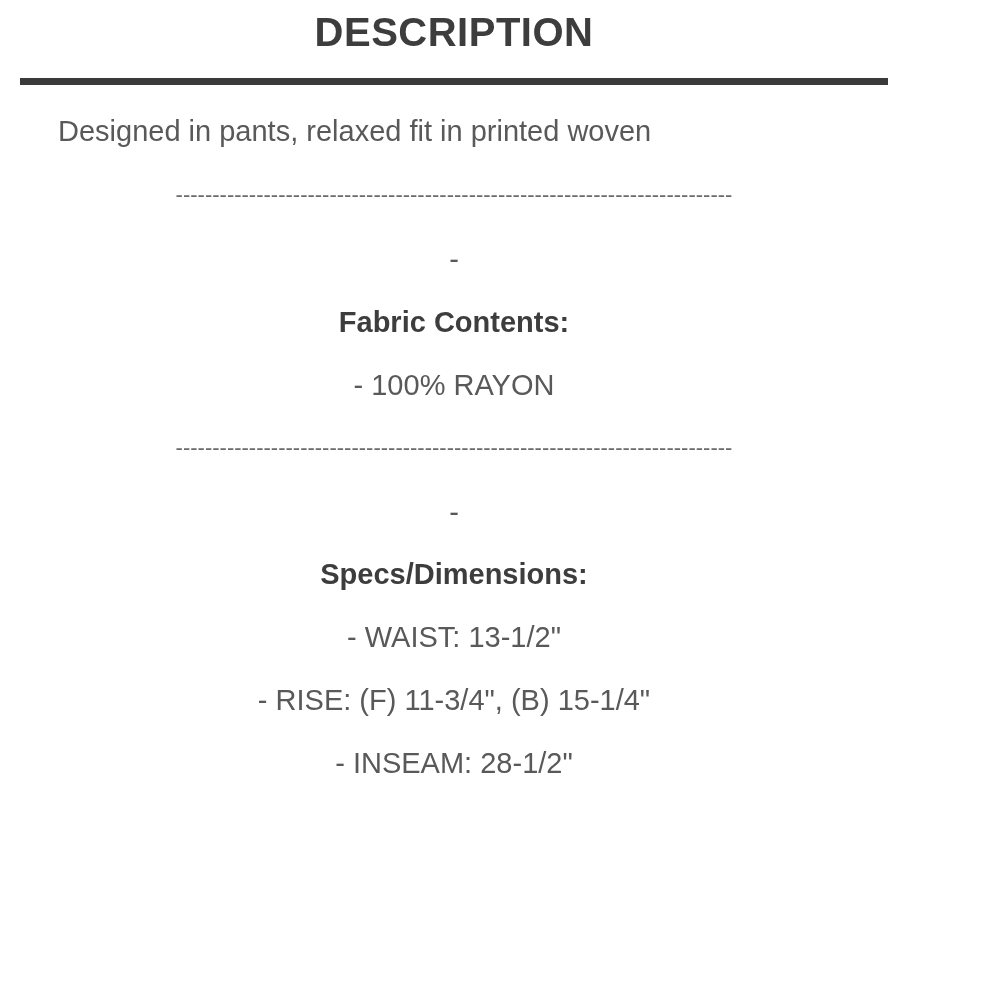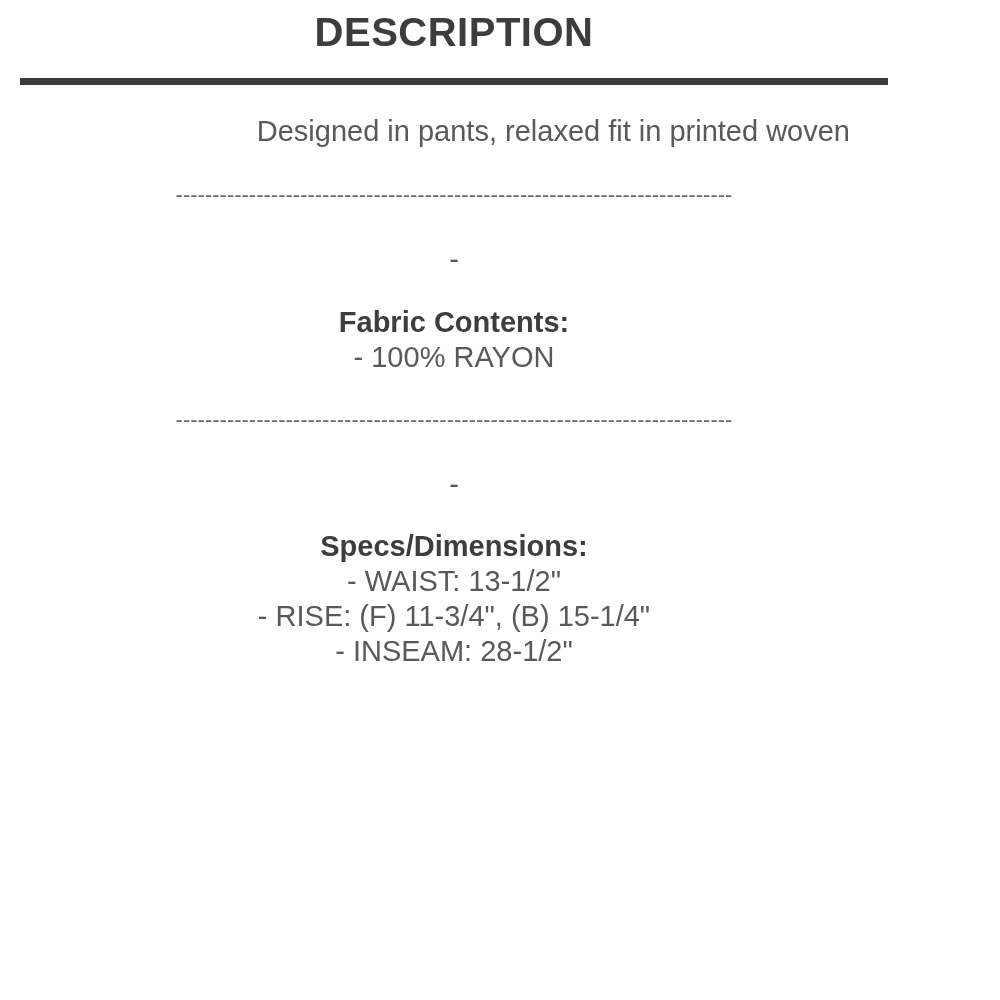--- a/index.html
+++ b/index.html
@@ -32,21 +32,21 @@
     margin-top: 8px;
     line-height: 1.2;
   }
   .title-rule {
     height: 7px;
     background: #3a3a3a;
     margin-top: 22px;
     width: 100%;
   }
   .para {
-    text-align: right;
+    text-align: left;
     font-size: 29px;
     line-height: 1.28;
     color: #595959;
     margin-top: 28px;
     padding: 0 38px;
   }
   .para .line {
     display: block;
   }
   .para b, .bold {
@@ -80,20 +80,21 @@
     font-weight: bold;
     color: #3d3d3d;
     margin-top: 28px;
     line-height: 1.2;
   }
   .spec-line {
     display: block;
     text-align: center;
     font-size: 29px;
     color: #595959;
+    margin-top: 28px;
     line-height: 1.2;
   }
 </style>
 </head>
 <body>
 
 <div class="page">
 
   <div class="title">DESCRIPTION</div>
 

